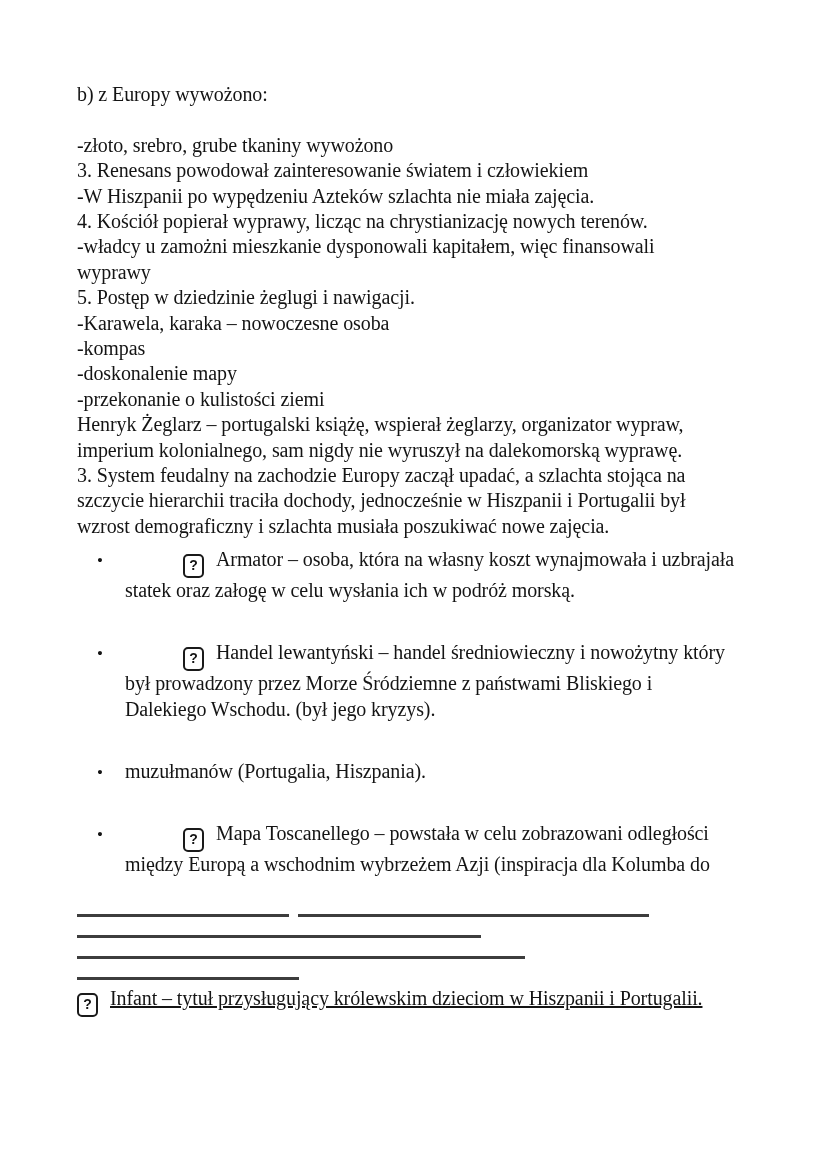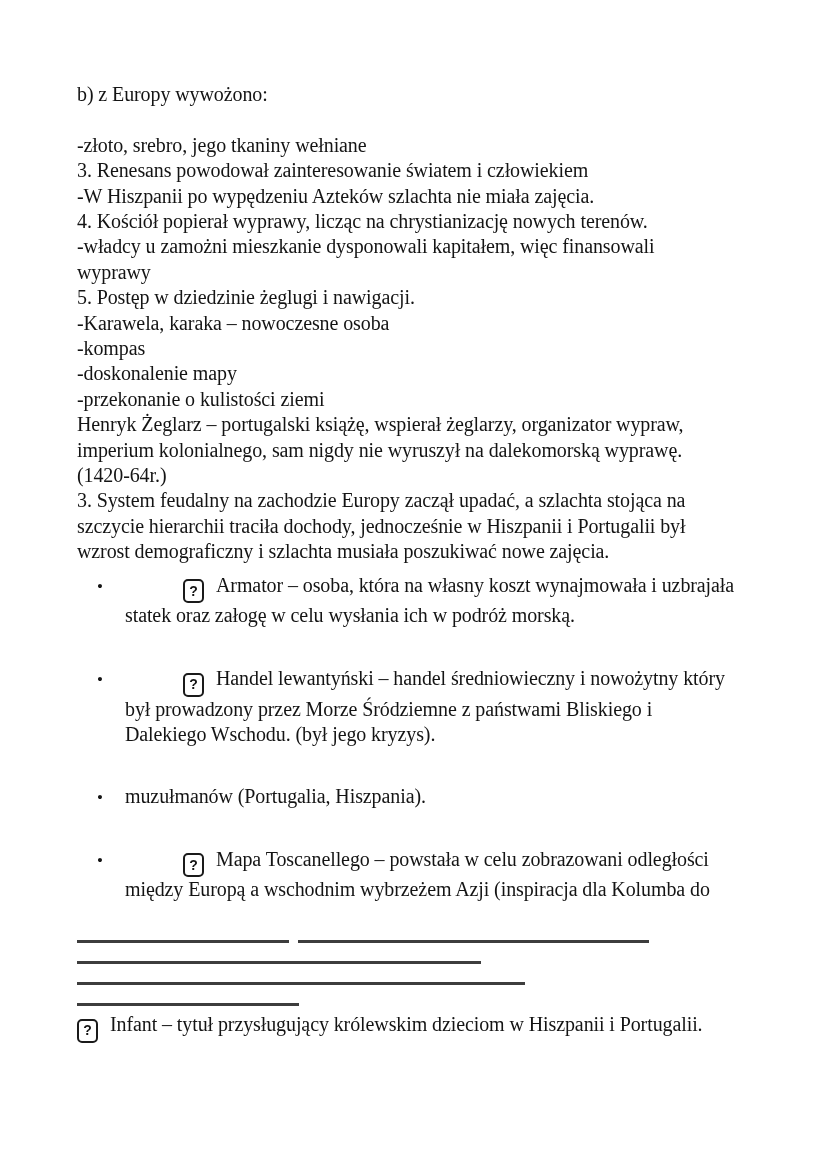--- a/index.html
+++ b/index.html
@@ -88,44 +88,44 @@
   .fl-b { width: 351px; }
   .fl-c { width: 404px; }
   .fl-d { width: 448px; }
   .fl-e { width: 222px; }
   .footer-def {
     margin-top: 3px;
     font-size: 20px;
     line-height: 25.4px;
     white-space: nowrap;
     letter-spacing: -0.1px;
+    text-decoration: underline;
   }
 </style>
 </head>
 <body>
 
 <div class="page">
 
   <div class="intro">
       <div class="text-line">b) z Europy wywożono:</div>
       <div class="text-line"></div>
-      <div class="text-line">-złoto, srebro, jego tkaniny wełniane</div>
+      <div class="text-line">-złoto, srebro, grube tkaniny wywożono</div>
       <div class="text-line">3. Renesans powodował zainteresowanie światem i człowiekiem</div>
       <div class="text-line">-W Hiszpanii po wypędzeniu Azteków szlachta nie miała zajęcia.</div>
       <div class="text-line">4. Kościół popierał wyprawy, licząc na chrystianizację nowych terenów.</div>
       <div class="text-line">-władcy u zamożni mieszkanie dysponowali kapitałem, więc finansowali</div>
       <div class="text-line">wyprawy</div>
       <div class="text-line">5. Postęp w dziedzinie żeglugi i nawigacji.</div>
       <div class="text-line">-Karawela, karaka – nowoczesne osoba</div>
       <div class="text-line">-kompas</div>
       <div class="text-line">-doskonalenie mapy</div>
       <div class="text-line">-przekonanie o kulistości ziemi</div>
       <div class="text-line">Henryk Żeglarz – portugalski książę, wspierał żeglarzy, organizator wypraw,</div>
       <div class="text-line">imperium kolonialnego, sam nigdy nie wyruszył na dalekomorską wyprawę.</div>
-      <div class="text-line">(1420-64r.)</div>
       <div class="text-line">3. System feudalny na zachodzie Europy zaczął upadać, a szlachta stojąca na</div>
       <div class="text-line">szczycie hierarchii traciła dochody, jednocześnie w Hiszpanii i Portugalii był</div>
       <div class="text-line">wzrost demograficzny i szlachta musiała poszukiwać nowe zajęcia.</div>
     </div>
 
   <div class="glossary">
 
     <div class="bullet-item">
       <span class="bullet-dot">•</span>
       <div class="b-line first"><span class="qbox">?</span><span>Armator – osoba, która na własny koszt wynajmowała i uzbrajała</span></div>

